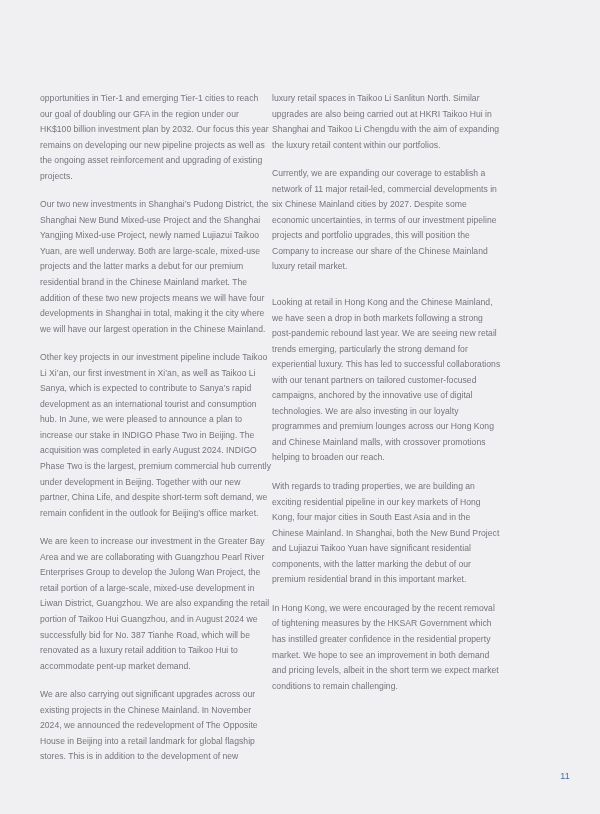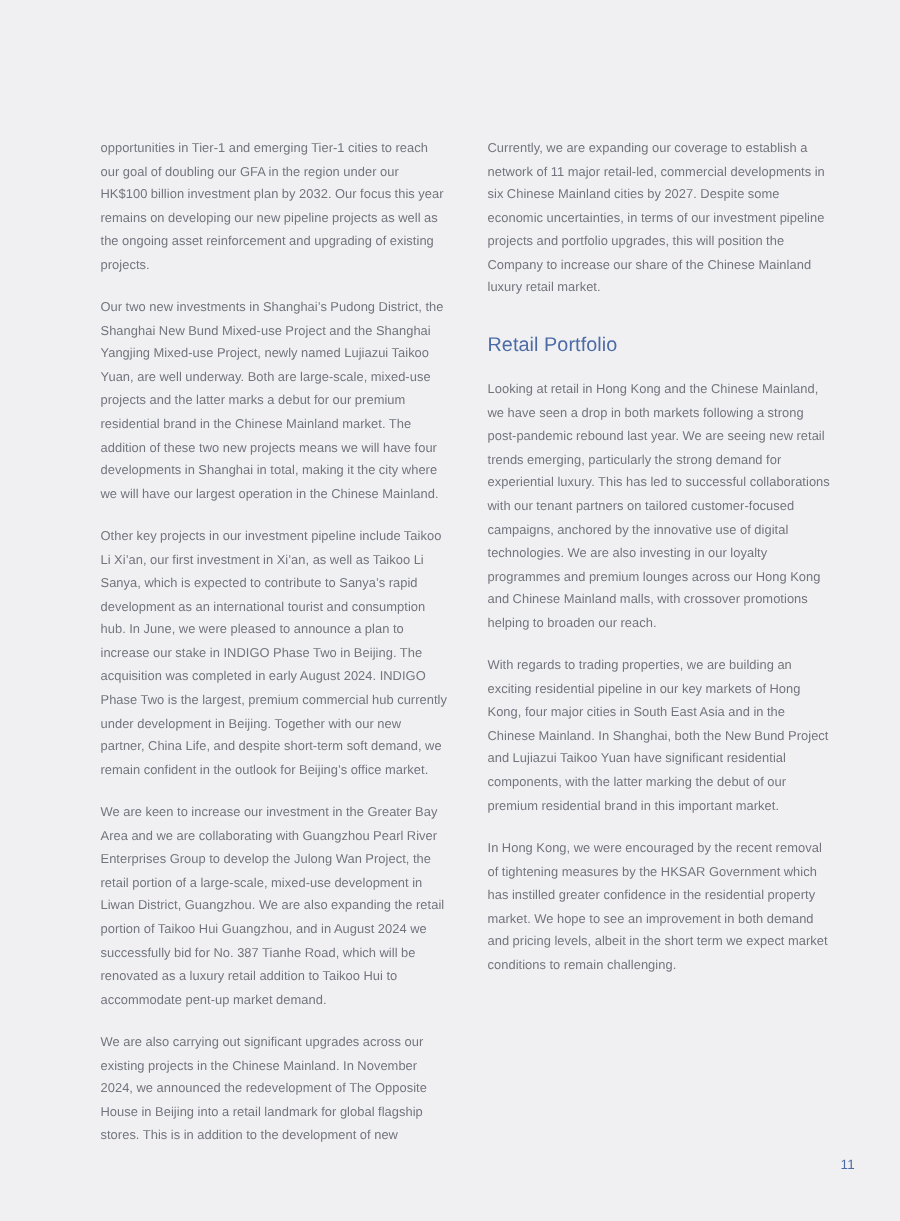--- a/index.html
+++ b/index.html
@@ -18,26 +18,25 @@
   .page {
     position: relative;
     width: 600px;
     height: 814px;
     background: #f0f0f2;
     box-sizing: border-box;
   }
 
   .columns {
     position: absolute;
-    left: 67px;
+    left: 40px;
     top: 91px;
     width: 489px;
     display: flex;
     flex-direction: row;
-    justify-content: space-between;
   }
 
   .column {
     width: 232px;
   }
 
   .column.right {
     width: 231px;
   }
 
@@ -91,24 +90,24 @@
 
     <div class="column left">
       <p class="body-para">opportunities in Tier-1 and emerging Tier-1 cities to reach our goal of doubling our GFA in the region under our HK$100 billion investment plan by 2032. Our focus this year remains on developing our new pipeline projects as well as the ongoing asset reinforcement and upgrading of existing projects.</p>
       <p class="body-para">Our two new investments in Shanghai’s Pudong District, the Shanghai New Bund Mixed-use Project and the Shanghai Yangjing Mixed-use Project, newly named Lujiazui Taikoo Yuan, are well underway. Both are large-scale, mixed-use projects and the latter marks a debut for our premium residential brand in the Chinese Mainland market. The addition of these two new projects means we will have four developments in Shanghai in total, making it the city where we will have our largest operation in the Chinese Mainland.</p>
       <p class="body-para">Other key projects in our investment pipeline include Taikoo Li Xi’an, our first investment in Xi’an, as well as Taikoo Li Sanya, which is expected to contribute to Sanya’s rapid development as an international tourist and consumption hub. In June, we were pleased to announce a plan to increase our stake in INDIGO Phase Two in Beijing. The acquisition was completed in early August 2024. INDIGO Phase Two is the largest, premium commercial hub currently under development in Beijing. Together with our new partner, China Life, and despite short-term soft demand, we remain confident in the outlook for Beijing’s office market.</p>
       <p class="body-para">We are keen to increase our investment in the Greater Bay Area and we are collaborating with Guangzhou Pearl River Enterprises Group to develop the Julong Wan Project, the retail portion of a large-scale, mixed-use development in Liwan District, Guangzhou. We are also expanding the retail portion of Taikoo Hui Guangzhou, and in August 2024 we successfully bid for No. 387 Tianhe Road, which will be renovated as a luxury retail addition to Taikoo Hui to accommodate pent-up market demand.</p>
       <p class="body-para">We are also carrying out significant upgrades across our existing projects in the Chinese Mainland. In November 2024, we announced the redevelopment of The Opposite House in Beijing into a retail landmark for global flagship stores. This is in addition to the development of new</p>
     </div>
 
     <div class="column right">
+      <p class="body-para">luxury retail spaces in Taikoo Li Sanlitun North. Similar upgrades are also being carried out at HKRI Taikoo Hui in Shanghai and Taikoo Li Chengdu with the aim of expanding the luxury retail content within our portfolios.</p>
       <p class="body-para">Currently, we are expanding our coverage to establish a network of 11 major retail-led, commercial developments in six Chinese Mainland cities by 2027. Despite some economic uncertainties, in terms of our investment pipeline projects and portfolio upgrades, this will position the Company to increase our share of the Chinese Mainland luxury retail market.</p>
 
       <h2 class="section-heading">
-        <span class="hl">Retail Portfolio</span>
       </h2>
 
       <p class="body-para">Looking at retail in Hong Kong and the Chinese Mainland, we have seen a drop in both markets following a strong post-pandemic rebound last year. We are seeing new retail trends emerging, particularly the strong demand for experiential luxury. This has led to successful collaborations with our tenant partners on tailored customer-focused campaigns, anchored by the innovative use of digital technologies. We are also investing in our loyalty programmes and premium lounges across our Hong Kong and Chinese Mainland malls, with crossover promotions helping to broaden our reach.</p>
       <p class="body-para">With regards to trading properties, we are building an exciting residential pipeline in our key markets of Hong Kong, four major cities in South East Asia and in the Chinese Mainland. In Shanghai, both the New Bund Project and Lujiazui Taikoo Yuan have significant residential components, with the latter marking the debut of our premium residential brand in this important market.</p>
       <p class="body-para">In Hong Kong, we were encouraged by the recent removal of tightening measures by the HKSAR Government which has instilled greater confidence in the residential property market. We hope to see an improvement in both demand and pricing levels, albeit in the short term we expect market conditions to remain challenging.</p>
     </div>
 
   </div>
 
   <div class="page-number">11</div>

